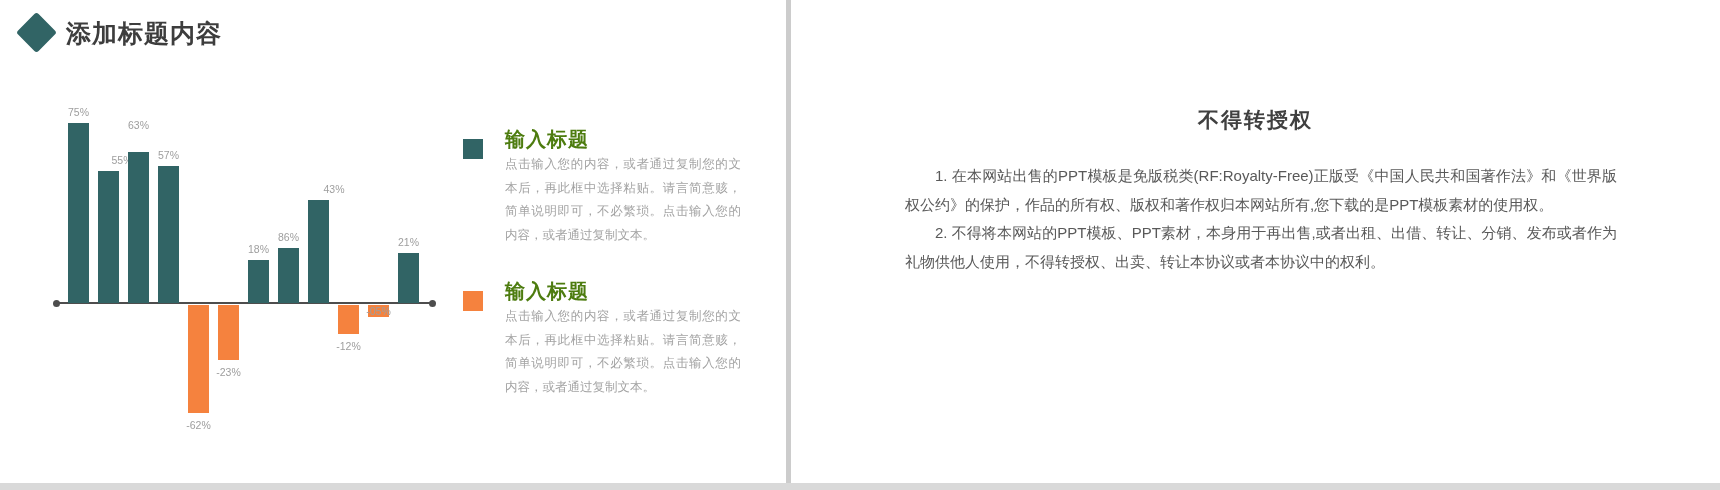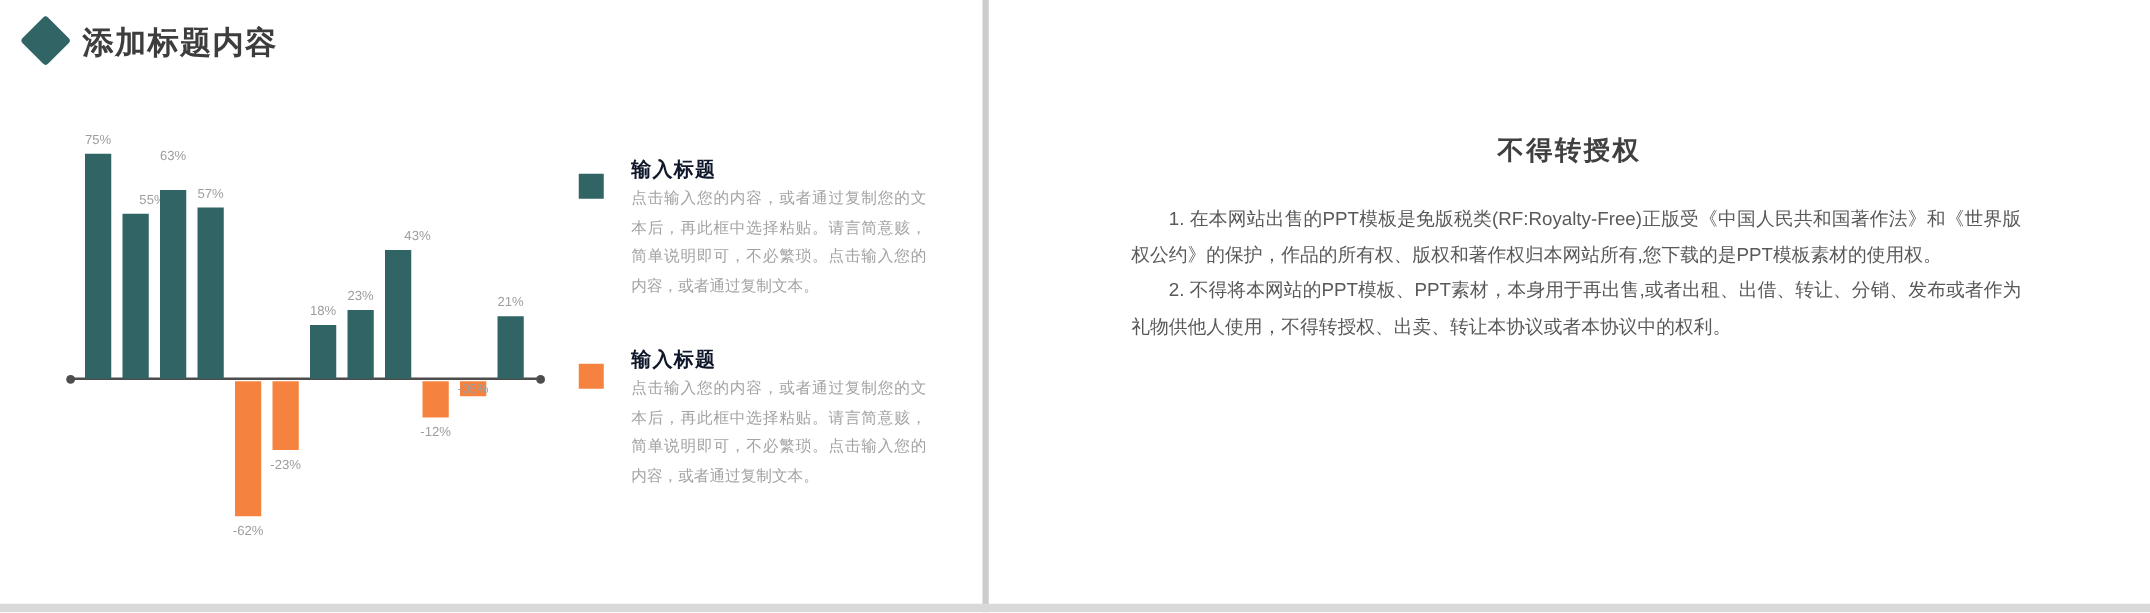--- a/index.html
+++ b/index.html
@@ -32,21 +32,21 @@
   .axis-line{position:absolute;left:56px;top:302px;width:378px;height:2px;}
   .axis-dot{position:absolute;width:7px;height:7px;border-radius:50%;top:299.5px;}
   .axis-dot.left{left:53px;}
   .axis-dot.right{left:429px;}
 
   
   .section{position:absolute;width:280px;}
   .section-1{left:463px;top:126px;}
   .section-2{left:463px;top:278px;}
   .sq-icon{position:absolute;left:0;top:13px;width:20px;height:20px;}
-  .section-heading{margin:0 0 0 42px;font-size:16px;font-weight:700;color:#0f172a;letter-spacing:1px;}
+  .section-heading{margin:0 0 0 42px;font-size:20px;font-weight:700;color:#4d7c0f;letter-spacing:1px;}
   .section-body{margin:0 0 0 42px;width:236px;font-size:12.5px;line-height:23.5px;color:#a3a3a3;text-align:justify;}
 
   
   .rs-title{position:absolute;left:0;top:106px;width:100%;text-align:center;font-size:21px;font-weight:600;color:#404040;letter-spacing:2px;}
   .rs-body{position:absolute;left:114px;top:162px;width:712px;font-size:15px;line-height:28.5px;color:#595959;text-align:justify;}
   .rs-body p{margin:0;text-indent:2em;}
 </style>
 </head>
 <body>
 
@@ -88,21 +88,21 @@
         <span class="bar-label" style="color: rgb(158, 158, 158); left: 138.5px; top: 119px;">63%</span>
         <div class="bar" style="left: 158px; width: 21px; height: 136.8px; background: rgb(49, 100, 101); top: 166.2px;"></div>
         <span class="bar-label" style="color: rgb(158, 158, 158); left: 168.5px; top: 149.2px;">57%</span>
         <div class="bar" style="left: 188px; width: 21px; height: 108px; background: rgb(245, 130, 62); top: 305px;"></div>
         <span class="bar-label" style="color: rgb(158, 158, 158); left: 198.5px; top: 419px;">-62%</span>
         <div class="bar" style="left: 218px; width: 21px; height: 55.2px; background: rgb(245, 130, 62); top: 305px;"></div>
         <span class="bar-label" style="color: rgb(158, 158, 158); left: 228.5px; top: 366.2px;">-23%</span>
         <div class="bar" style="left: 248px; width: 21px; height: 43.2px; background: rgb(49, 100, 101); top: 259.8px;"></div>
         <span class="bar-label" style="color: rgb(158, 158, 158); left: 258.5px; top: 242.8px;">18%</span>
         <div class="bar" style="left: 278px; width: 21px; height: 55.2px; background: rgb(49, 100, 101); top: 247.8px;"></div>
-        <span class="bar-label" style="color: rgb(158, 158, 158); left: 288.5px; top: 230.8px;">23%</span>
+        <span class="bar-label" style="color: rgb(158, 158, 158); left: 288.5px; top: 230.8px;">86%</span>
         <div class="bar" style="left: 308px; width: 21px; height: 103.2px; background: rgb(49, 100, 101); top: 199.8px;"></div>
         <span class="bar-label" style="color: rgb(158, 158, 158); left: 334px; top: 182.8px;">43%</span>
         <div class="bar" style="left: 338px; width: 21px; height: 28.8px; background: rgb(245, 130, 62); top: 305px;"></div>
         <span class="bar-label" style="color: rgb(158, 158, 158); left: 348.5px; top: 339.8px;">-12%</span>
         <div class="bar" style="left: 368px; width: 21px; height: 12px; background: rgb(245, 130, 62); top: 305px;"></div>
         <span class="bar-label" style="color: rgb(158, 158, 158); left: 378.5px; top: 305px;">-05%</span>
         <div class="bar" style="left: 398px; width: 21px; height: 50.4px; background: rgb(49, 100, 101); top: 252.6px;"></div>
         <span class="bar-label" style="color: rgb(158, 158, 158); left: 408.5px; top: 235.6px;">21%</span>
       </div>
 

